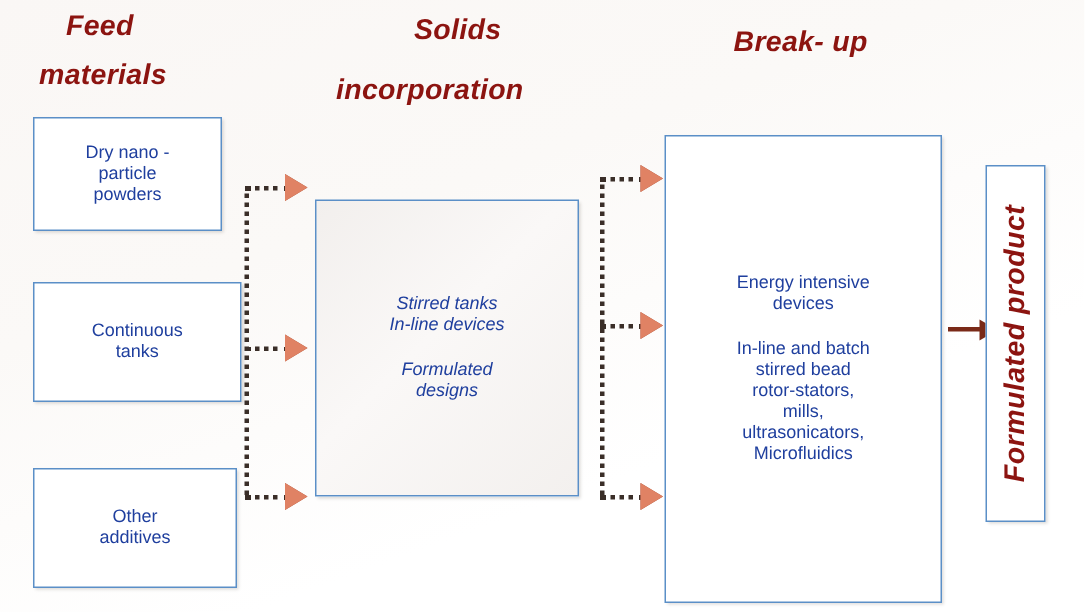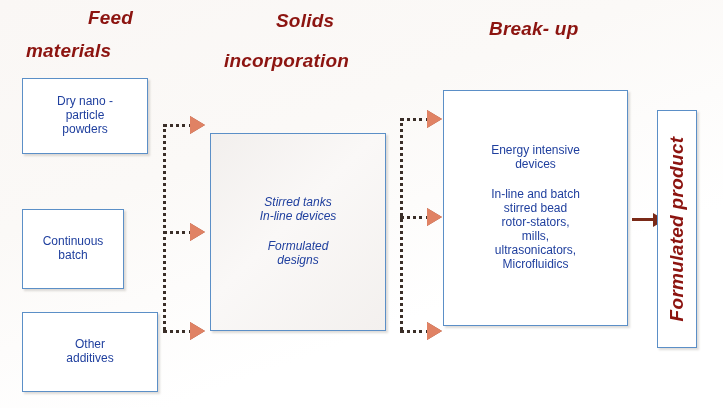--- a/index.html
+++ b/index.html
@@ -107,37 +107,37 @@
     border-top: 7px solid transparent;
     border-bottom: 7px solid transparent;
     border-left: 12px solid #7a2a18;
   }
 </style>
 </head>
 <body>
 
 <div id="stage">
 
-  <div class="stage-header" style="left:44px; top:8px;margin-left:44px;">Feed</div>
+  <div class="stage-header" style="left:44px; top:8px;">Feed</div>
   <div class="stage-header" style="left:26px; top:41px;">materials</div>
 
   <div class="stage-header" style="left:265px; top:11px;margin-left:11px;">Solids</div>
   <div class="stage-header" style="left:224px; top:51px;">incorporation</div>
 
   <div class="stage-header" style="left:489px; top:19px;">Break- up</div>
 
   <div class="pbox" style="left:22px; top:78px; width:126px; height:76px;">
     <span class="ln">Dry nano -</span>
     <span class="ln">particle</span>
     <span class="ln">powders</span>
   </div>
 
-  <div class="pbox" style="left:22px; top:209px; width:102px; height:80px;">
+  <div class="pbox" style="left:22px; top:188px; width:139px; height:80px;">
     <span class="ln">Continuous</span>
-    <span class="ln">batch</span>
+    <span class="ln">tanks</span>
   </div>
 
   <div class="pbox" style="left:22px; top:312px; width:136px; height:80px;">
     <span class="ln">Other</span>
     <span class="ln">additives</span>
   </div>
 
   <div class="bus" style="left:163px; top:124px; height:206px;"></div>
 
   <div class="branch" style="left:163px; top:124px; width:30px;"></div>
@@ -164,21 +164,21 @@
 
   <div class="branch" style="left:400px; top:118px; width:30px;"></div>
   <div class="arrowhead" style="left:427px; top:110px;"></div>
 
   <div class="branch" style="left:400px; top:216px; width:30px;"></div>
   <div class="arrowhead" style="left:427px; top:208px;"></div>
 
   <div class="branch" style="left:400px; top:330px; width:30px;"></div>
   <div class="arrowhead" style="left:427px; top:322px;"></div>
 
-  <div class="pbox" style="left:443px; top:90px; width:185px; height:236px;">
+  <div class="pbox" style="left:443px; top:90px; width:185px; height:312px;">
     <div class="group">
       <span class="ln">Energy intensive</span>
       <span class="ln">devices</span>
     </div>
     <div class="group">
       <span class="ln">In-line and batch</span>
       <span class="ln">stirred bead</span>
       <span class="ln">rotor-stators,</span>
       <span class="ln">mills,</span>
       <span class="ln">ultrasonicators,</span>

